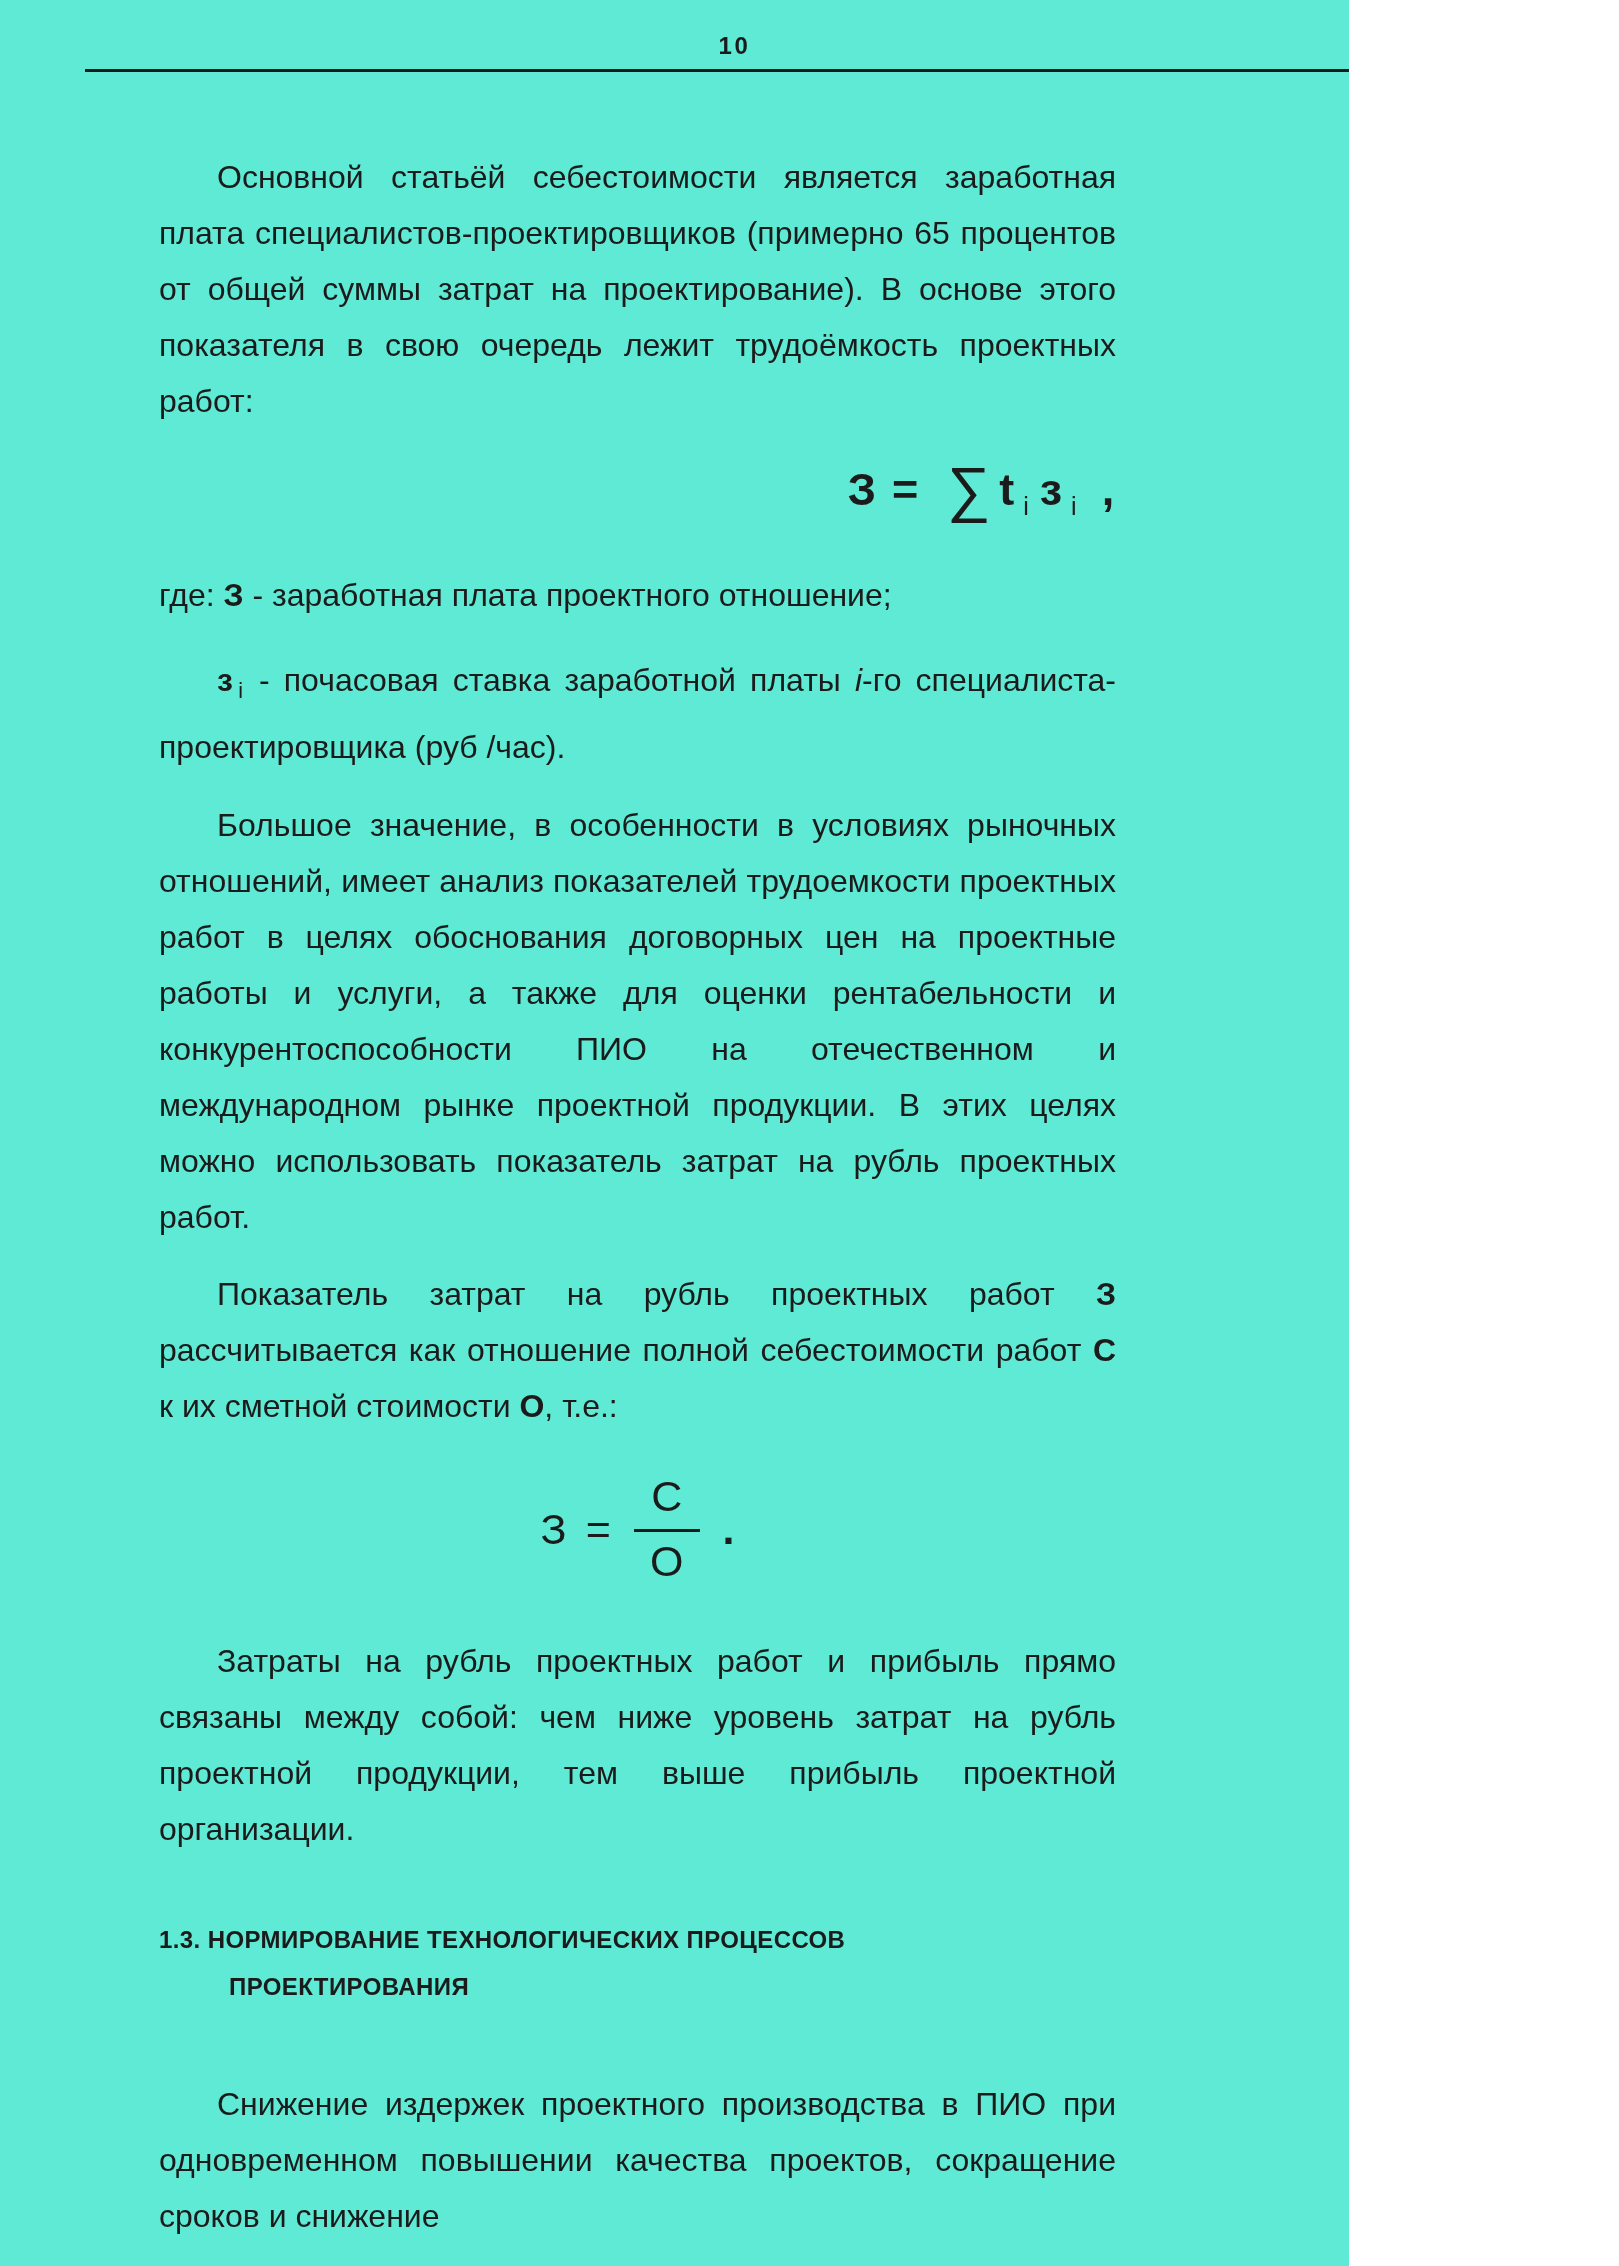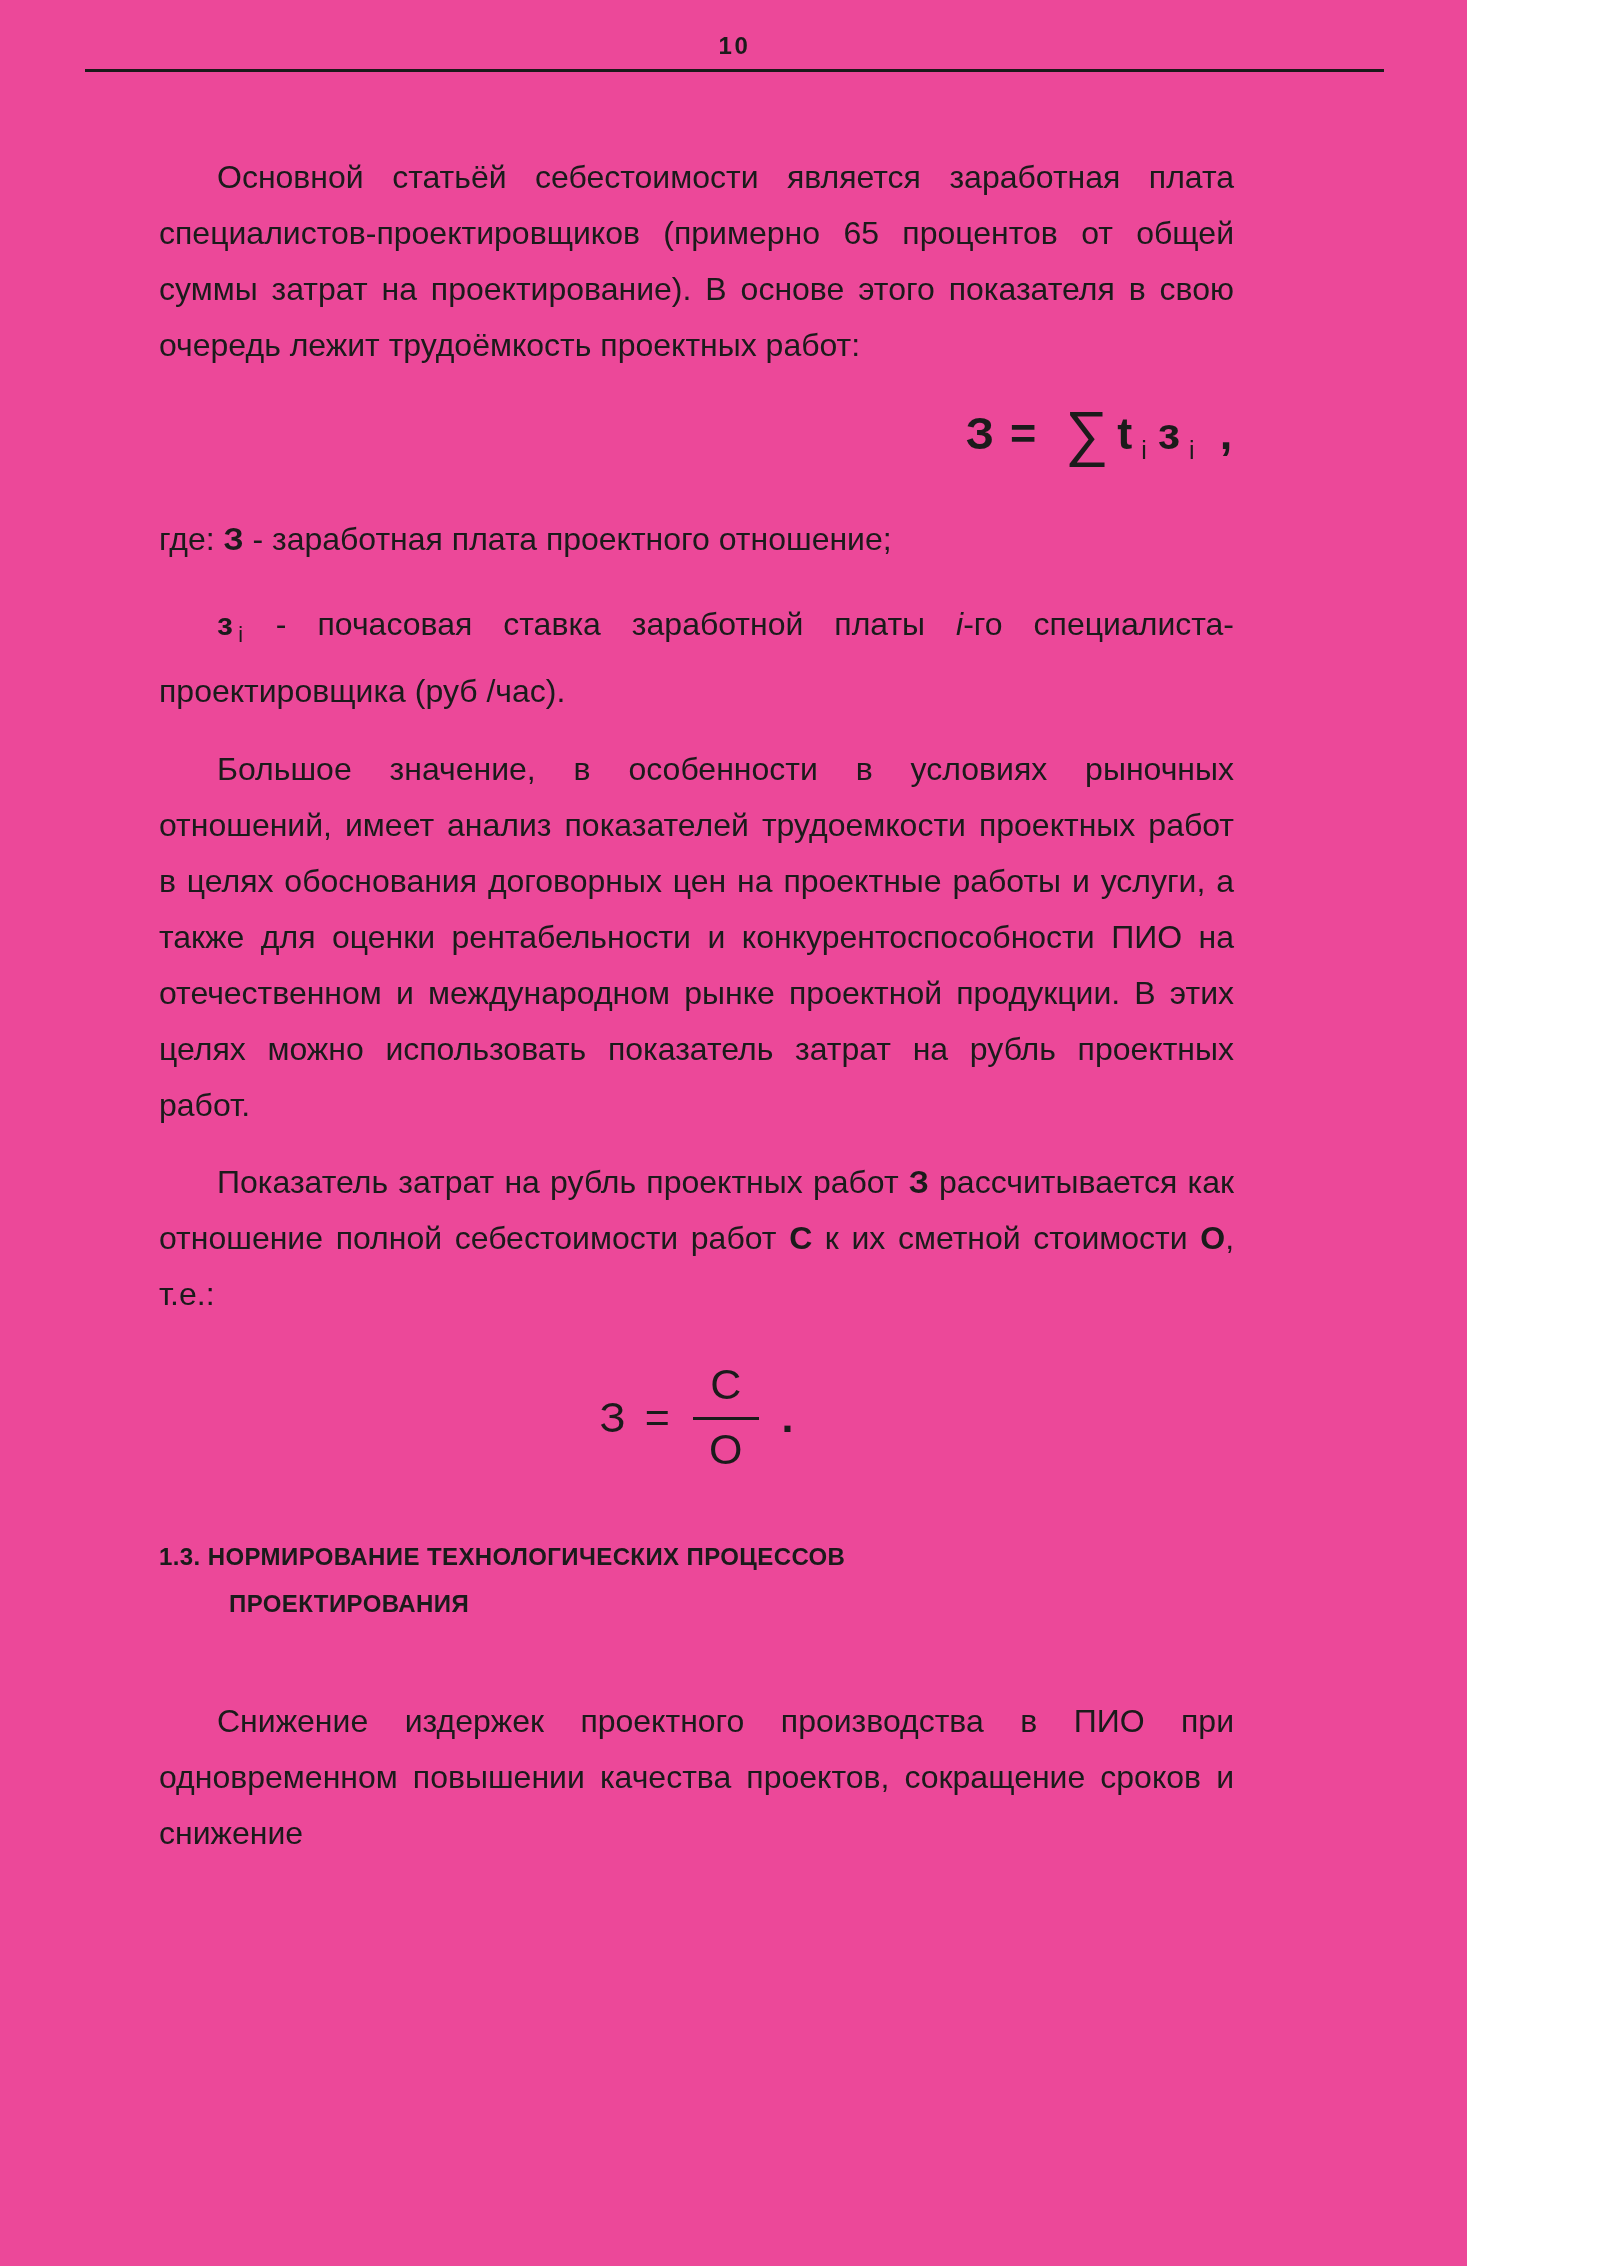--- a/index.html
+++ b/index.html
@@ -1,19 +1,19 @@
 <!DOCTYPE html>
 <html lang="ru" style="font-size:14.3px"><head>
 <meta charset="utf-8">
 <style>
   * { margin:0; padding:0; box-sizing:border-box; }
   html, body { background:#ffffff; }
   .page {
-    width:1467px; height:2267px;
-    background:#ec4899;
+    width:1349px; height:2267px;
+    background:#5eead4;
     color:#1b1b1b;
     font-family:"Liberation Sans", sans-serif;
     position:relative;
     overflow:hidden;
   }
   .page-number {
     padding-top:32px;
     margin-left:85px;
     width:1299px;
     text-align:center;
@@ -129,20 +129,21 @@
 
     <div class="formula-frac">
       <span class="flhs">З =</span>
       <span class="frac">
           <span class="num">С</span>
           <span class="den">О</span>
         </span>
       <span class="fdot">.</span>
     </div>
 
+    <p class="para p4">Затраты на рубль проектных работ и прибыль прямо связаны между собой: чем ниже уровень затрат на рубль проектной продукции, тем выше прибыль проектной организации.</p>
 
     <h2 class="heading">
       <div>1.3. НОРМИРОВАНИЕ ТЕХНОЛОГИЧЕСКИХ ПРОЦЕССОВ</div>
       <div class="heading-line2">ПРОЕКТИРОВАНИЯ</div>
     </h2>
 
     <p class="para p5">Снижение издержек проектного производства в ПИО при одновременном повышении качества проектов, сокращение сроков и снижение</p>
 
   </div>
 </div>

